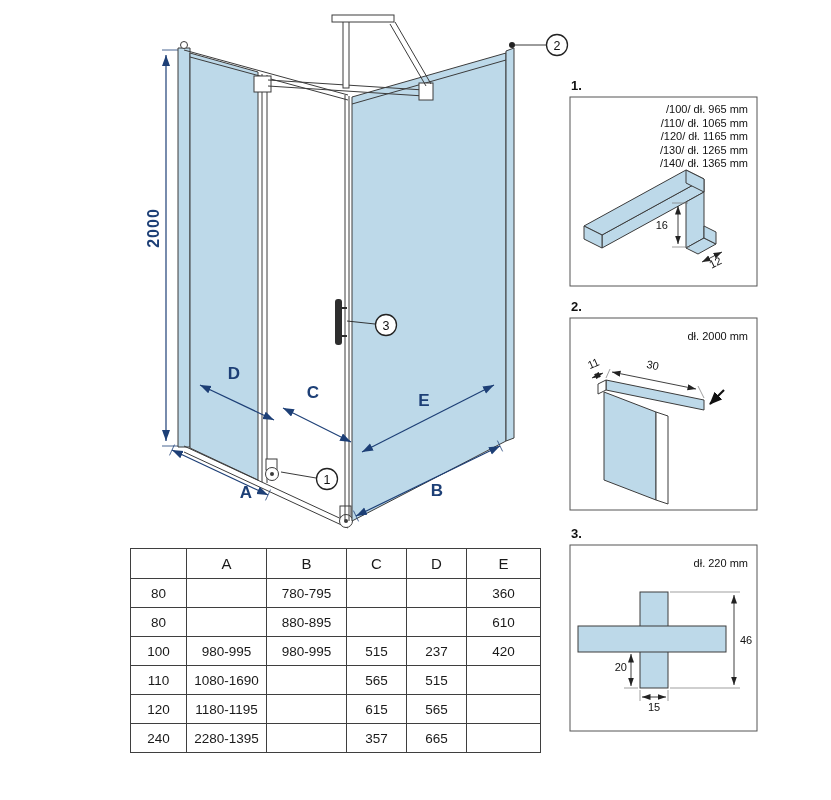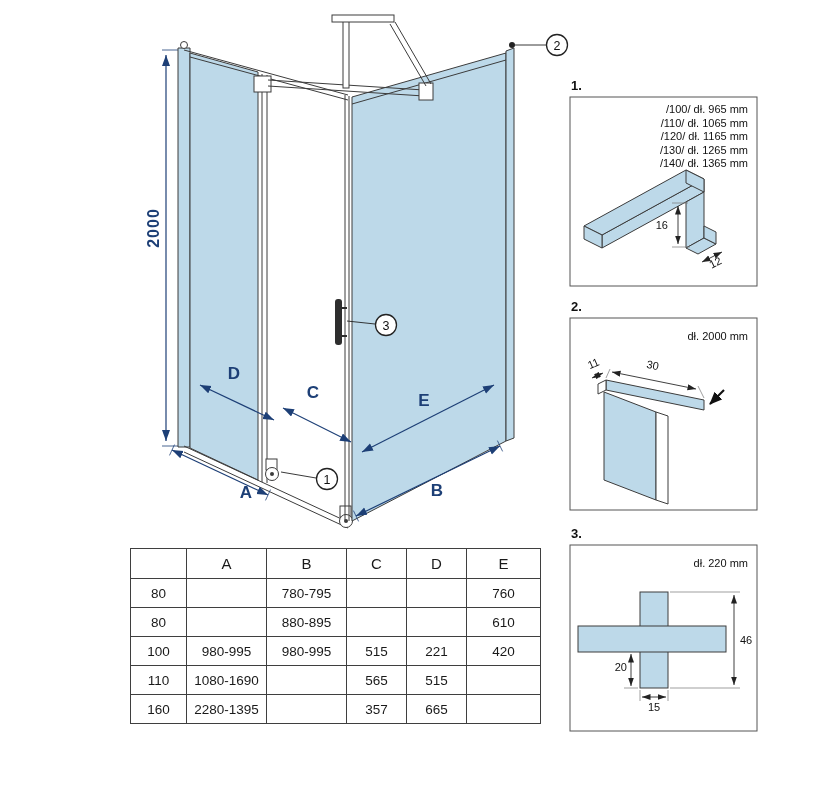--- a/index.html
+++ b/index.html
@@ -224,48 +224,56 @@
         <th>E</th>
       </tr>
     </thead>
     <tbody>
       <tr>
         <td>80</td>
         <td></td>
         <td>780-795</td>
         <td></td>
         <td></td>
-        <td>760</td>
+        <td>360</td>
       </tr>
       <tr>
         <td>80</td>
         <td></td>
         <td>880-895</td>
         <td></td>
         <td></td>
         <td>610</td>
       </tr>
       <tr>
         <td>100</td>
         <td>980-995</td>
         <td>980-995</td>
         <td>515</td>
-        <td>221</td>
+        <td>237</td>
         <td>420</td>
       </tr>
       <tr>
         <td>110</td>
         <td>1080-1690</td>
         <td></td>
         <td>565</td>
         <td>515</td>
         <td></td>
       </tr>
       <tr>
-        <td>160</td>
+        <td>120</td>
+        <td>1180-1195</td>
+        <td></td>
+        <td>615</td>
+        <td>565</td>
+        <td></td>
+      </tr>
+      <tr>
+        <td>240</td>
         <td>2280-1395</td>
         <td></td>
         <td>357</td>
         <td>665</td>
         <td></td>
       </tr>
     </tbody>
   </table>
 </div>
 

